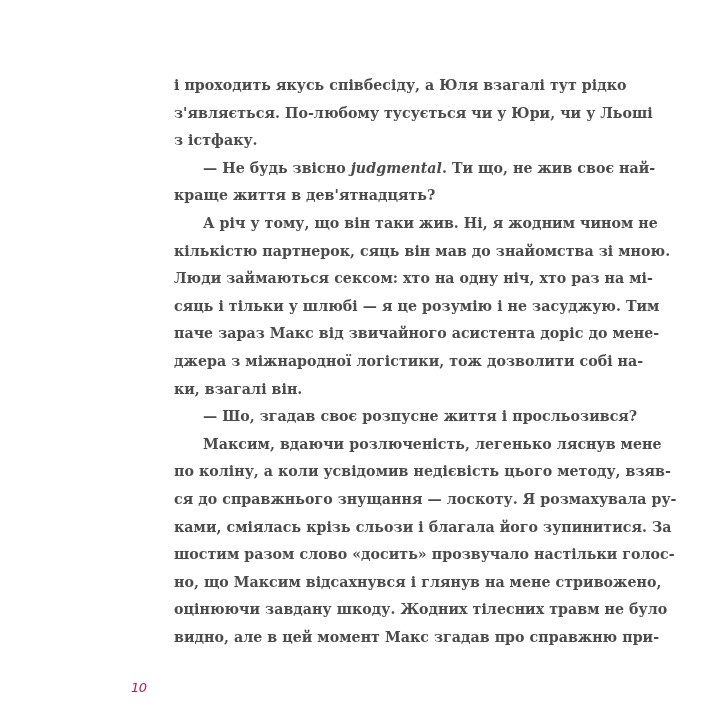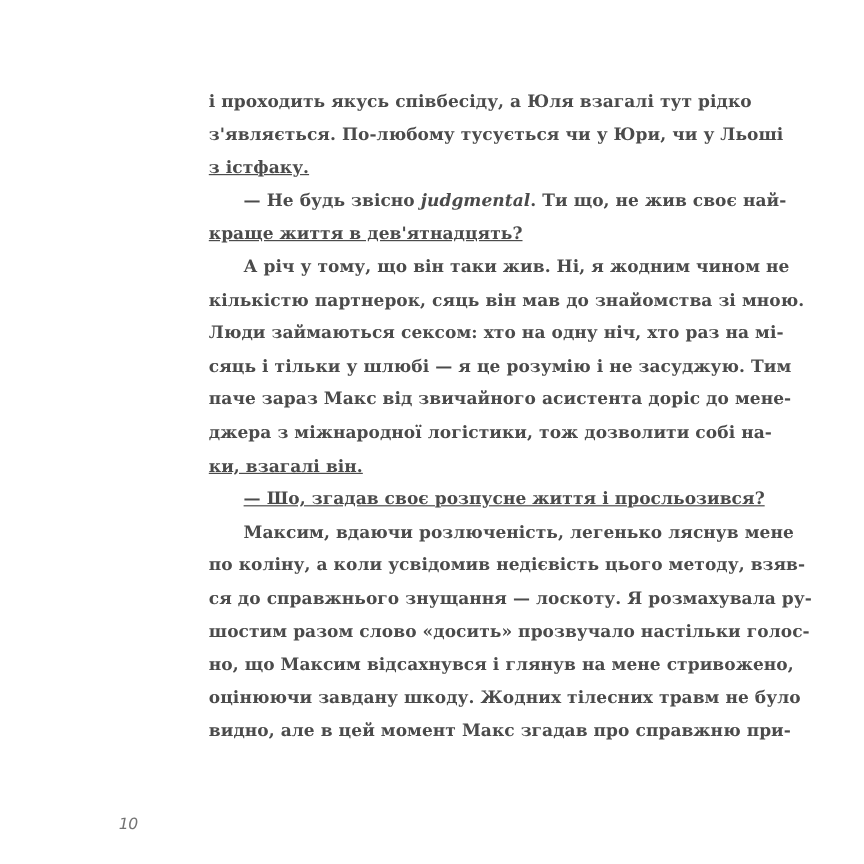--- a/index.html
+++ b/index.html
@@ -36,36 +36,35 @@
     .line {
       display: block;
       white-space: nowrap;
       text-align: justify;
       text-align-last: justify;
       height: 27.6px;
       overflow: visible;
     }
     .line.last {
       text-align-last: left;
-      text-decoration: underline;
     }
     .line.indent {
       padding-left: 29px;
     }
     .line .it {
       font-style: italic;
     }
     .page-number {
       position: absolute;
-      left: 99px;
+      left: 131px;
       top: 680px;
       font-family: "DejaVu Sans", "Liberation Sans", sans-serif;
       font-size: 13px;
       font-style: italic;
-      color: #737373;
+      color: #be185d;
       letter-spacing: -0.5px;
     }
   </style>
 </head>
 <body>
 
 <div class="page">
   <div class="text-block">
     <span class="line">і проходить якусь співбесіду, а Юля взагалі тут рідко</span>
     <span class="line">з'являється. По-любому тусується чи у Юри, чи у Льоші</span>
@@ -76,20 +75,21 @@
     <span class="line">кількістю партнерок, сяць він мав до знайомства зі мною.</span>
     <span class="line">Люди займаються сексом: хто на одну ніч, хто раз на мі-</span>
     <span class="line">сяць і тільки у шлюбі — я це розумію і не засуджую. Тим</span>
     <span class="line">паче зараз Макс від звичайного асистента доріс до мене-</span>
     <span class="line">джера з міжнародної логістики, тож дозволити собі на-</span>
     <span class="line last">ки, взагалі він.</span>
     <span class="line indent last">— Шо, згадав своє розпусне життя і просльозився?</span>
     <span class="line indent">Максим, вдаючи розлюченість, легенько ляснув мене</span>
     <span class="line">по коліну, а коли усвідомив недієвість цього методу, взяв-</span>
     <span class="line">ся до справжнього знущання — лоскоту. Я розмахувала ру-</span>
+    <span class="line">ками, сміялась крізь сльози і благала його зупинитися. За</span>
     <span class="line">шостим разом слово «досить» прозвучало настільки голос-</span>
     <span class="line">но, що Максим відсахнувся і глянув на мене стривожено,</span>
     <span class="line">оцінюючи завдану шкоду. Жодних тілесних травм не було</span>
     <span class="line">видно, але в цей момент Макс згадав про справжню при-</span>
 
   </div>
   <div class="page-number">10</div>
 </div>
 
 </body></html>

